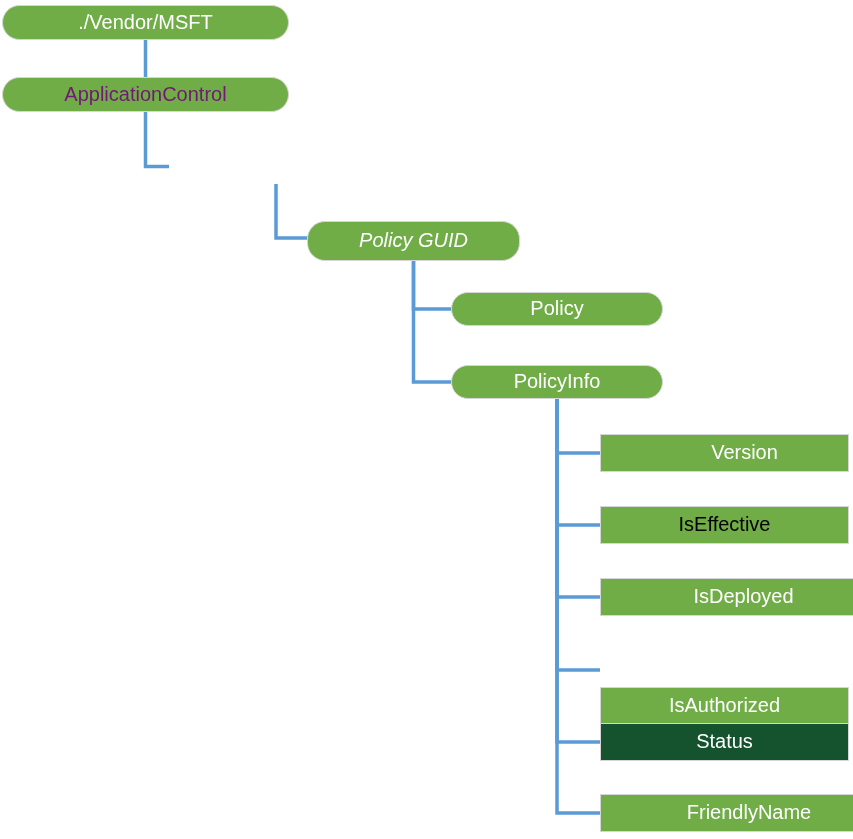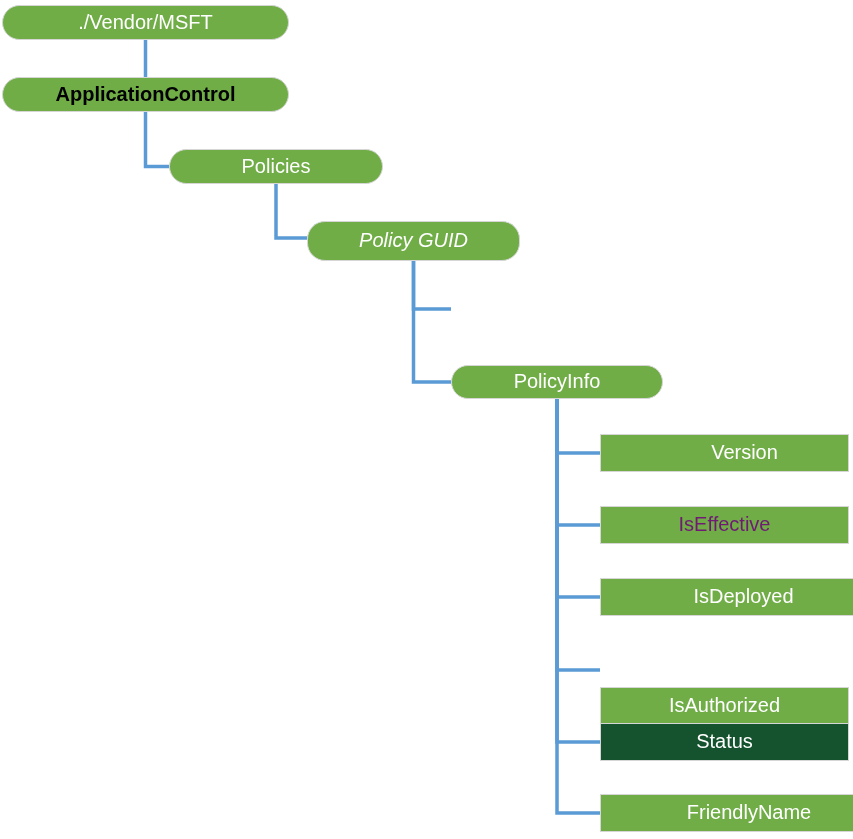--- a/index.html
+++ b/index.html
@@ -54,36 +54,36 @@
       <path d="M 557 399 V 453 H 600" fill="none" stroke="#5B9BD5" stroke-width="3.5"></path>
       <path d="M 557 399 V 525 H 600" fill="none" stroke="#5B9BD5" stroke-width="3.5"></path>
       <path d="M 557 399 V 597 H 600" fill="none" stroke="#5B9BD5" stroke-width="3.5"></path>
       <path d="M 557 399 V 670 H 600" fill="none" stroke="#5B9BD5" stroke-width="3.5"></path>
       <path d="M 557 399 V 742 H 600" fill="none" stroke="#5B9BD5" stroke-width="3.5"></path>
       <path d="M 557 399 V 813 H 600" fill="none" stroke="#5B9BD5" stroke-width="3.5"></path>
     </svg>
 <div class="node pill" style="left: 2px; top: 5px; width: 287px; height: 35px; background: rgb(112, 173, 71); border: 1.5px solid rgb(214, 214, 214); color: rgb(255, 255, 255);">
     <span class="node-label">./Vendor/MSFT</span>
   </div>
-    <div class="node pill" style="left: 2px; top: 77px; width: 287px; height: 35px; background: rgb(112, 173, 71); border: 1.5px solid rgb(214, 214, 214); color: #000000; font-weight: bold;">
+    <div class="node pill" style="left: 2px; top: 77px; width: 287px; height: 35px; background: rgb(112, 173, 71); border: 1.5px solid rgb(214, 214, 214); color: #701a75;">
     <span class="node-label">ApplicationControl</span>
-  </div>
-    <div class="node pill" style="left: 169px; top: 149px; width: 214px; height: 35px; background: rgb(112, 173, 71); border: 1.5px solid rgb(214, 214, 214); color: rgb(255, 255, 255);">
-    <span class="node-label">Policies</span>
   </div>
     <div class="node pill italic" style="left: 307px; top: 221px; width: 213px; height: 40px; background: rgb(112, 173, 71); border: 1.5px solid rgb(214, 214, 214); color: rgb(255, 255, 255);">
     <span class="node-label">Policy GUID</span>
+  </div>
+    <div class="node pill" style="left: 451px; top: 292px; width: 212px; height: 34px; background: rgb(112, 173, 71); border: 1.5px solid rgb(214, 214, 214); color: rgb(255, 255, 255);">
+    <span class="node-label">Policy</span>
   </div>
     <div class="node pill" style="left: 451px; top: 365px; width: 212px; height: 34px; background: rgb(112, 173, 71); border: 1.5px solid rgb(214, 214, 214); color: rgb(255, 255, 255);">
     <span class="node-label">PolicyInfo</span>
   </div>
     <div class="node rect" style="left: 600px; top: 434px; width: 249px; height: 38px; background: rgb(112, 173, 71); border: 1.5px solid rgb(214, 214, 214); color: rgb(255, 255, 255); padding-left: 40px;">
     <span class="node-label">Version</span>
   </div>
-    <div class="node rect" style="left: 600px; top: 506px; width: 249px; height: 38px; background: rgb(112, 173, 71); border: 1.5px solid rgb(214, 214, 214); color: #701a75;">
+    <div class="node rect" style="left: 600px; top: 506px; width: 249px; height: 38px; background: rgb(112, 173, 71); border: 1.5px solid rgb(214, 214, 214); color: #000000;">
     <span class="node-label">IsEffective</span>
   </div>
     <div class="node rect" style="left: 600px; top: 578px; width: 287px; height: 38px; background: rgb(112, 173, 71); border: 1.5px solid rgb(214, 214, 214); color: rgb(255, 255, 255);">
     <span class="node-label">IsDeployed</span>
   </div>
     <div class="node rect" style="left: 600px; top: 651px; width: 249px; height: 38px; background: rgb(112, 173, 71); border: 1.5px solid rgb(214, 214, 214); color: rgb(255, 255, 255); margin-top: 36px;">
     <span class="node-label">IsAuthorized</span>
   </div>
     <div class="node rect" style="left: 600px; top: 723px; width: 249px; height: 38px; background: #14532d; border: 1.5px solid rgb(214, 214, 214); color: rgb(255, 255, 255);">
     <span class="node-label">Status</span>

